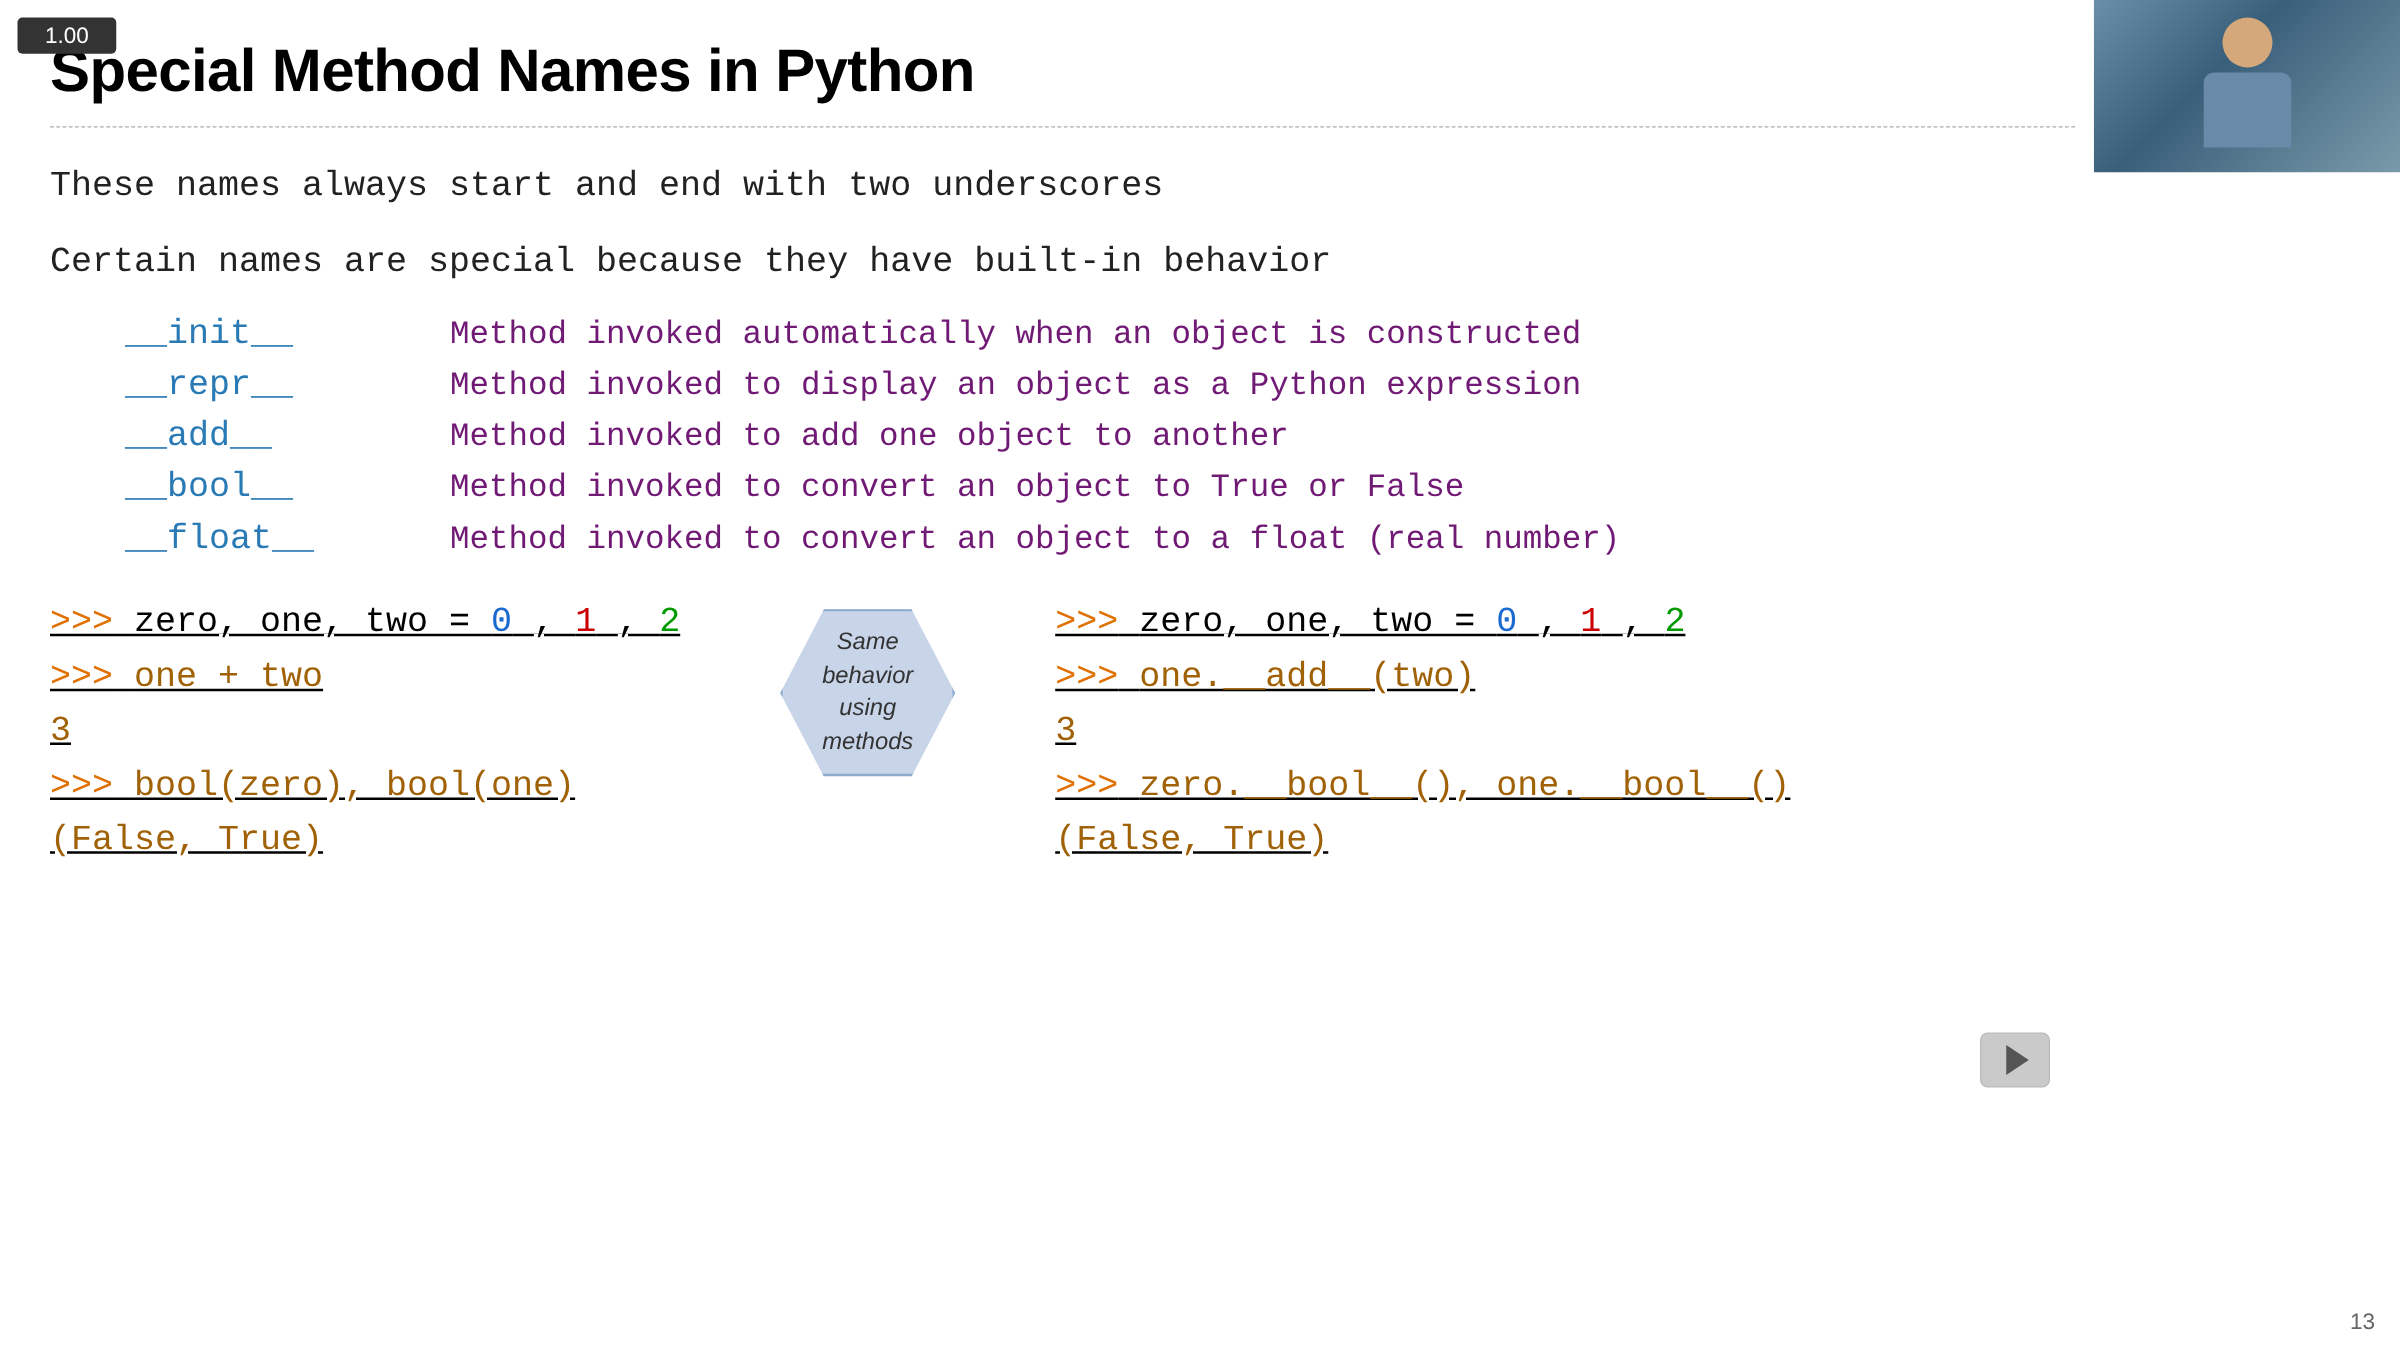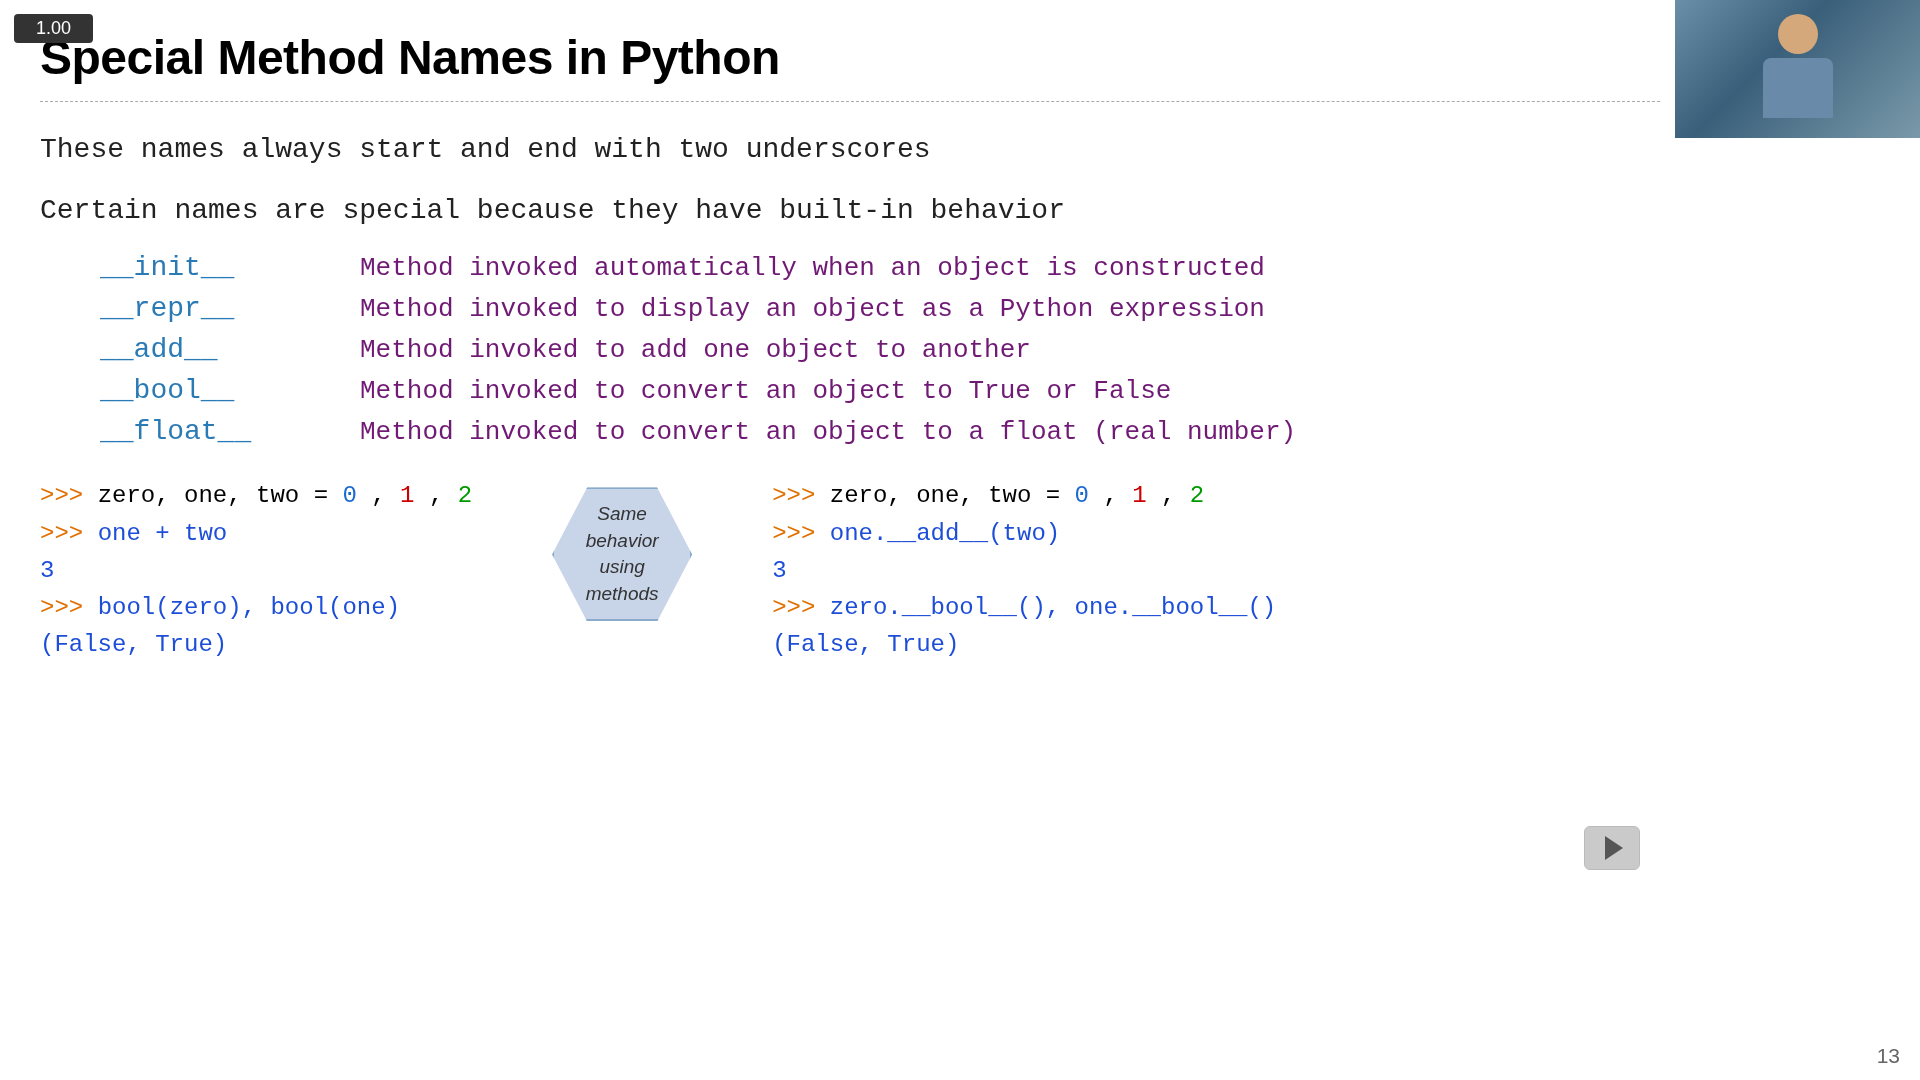--- a/index.html
+++ b/index.html
@@ -64,21 +64,21 @@
       background: #6a8aaa;
       border-radius: 8px 8px 0 0;
       margin: 4px auto 0;
     }
 
     
     .page-number {
       position: absolute;
       bottom: 12px;
       right: 20px;
-      font-size: 21px;
+      font-size: 18px;
       color: #666;
     }
 
     
     .slide-content {
       position: absolute;
       top: 30px;
       left: 40px;
       right: 260px;
       bottom: 40px;
@@ -136,39 +136,40 @@
     
     .code-area {
       display: flex;
       align-items: flex-start;
       margin-top: 10px;
       position: relative;
     }
 
     .code-block {
       font-family: 'Courier New', monospace;
-      font-size: 24px;
+      font-size: 28px;
       line-height: 1.55;
       min-width: 420px;
+      text-decoration: underline;
     }
 
     .code-block .prompt {
       color: #e07000;
     }
     .code-block .num-blue {
       color: #1a6acf;
     }
     .code-block .num-red {
       color: #cc0000;
     }
     .code-block .num-green {
       color: #009900;
     }
     .code-block .output {
-      color: #1d4ed8;
+      color: #a16207;
     }
 
     
     .hexagon-container {
       display: flex;
       align-items: center;
       justify-content: center;
       width: 180px;
       margin: 0 60px;
       flex-shrink: 0;

